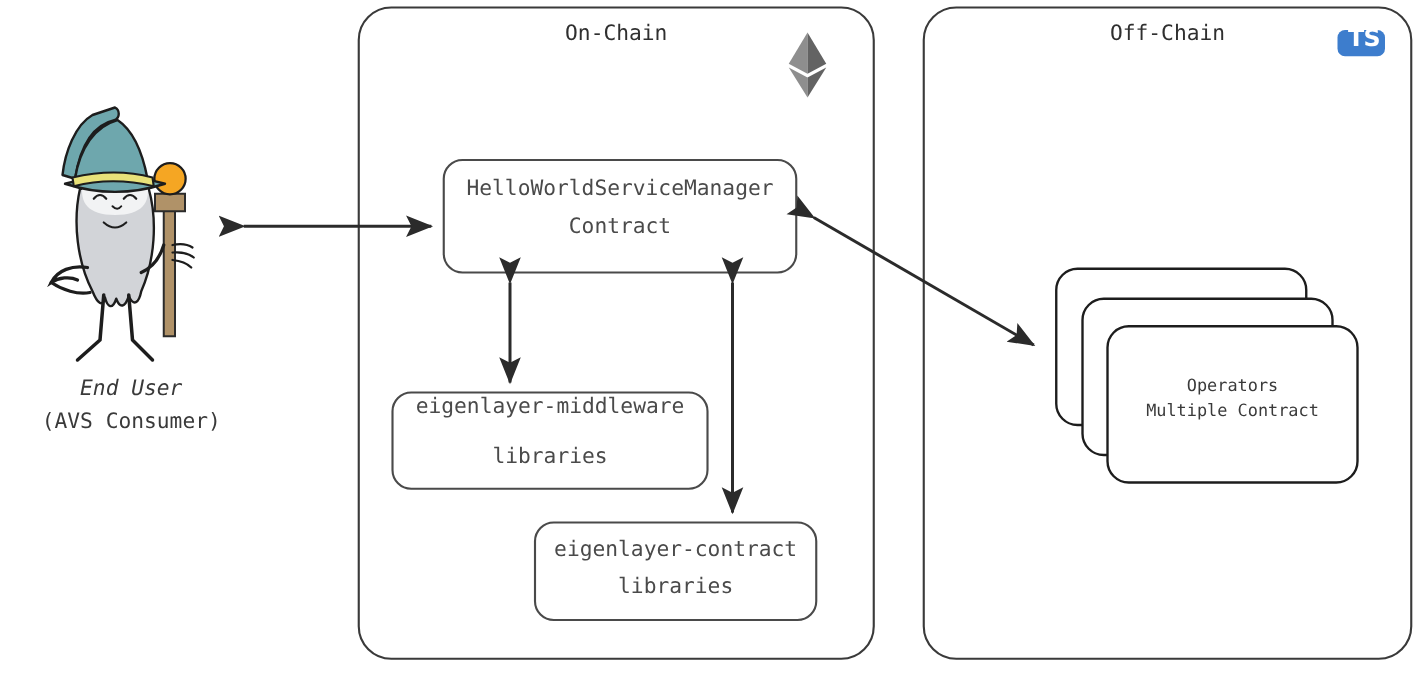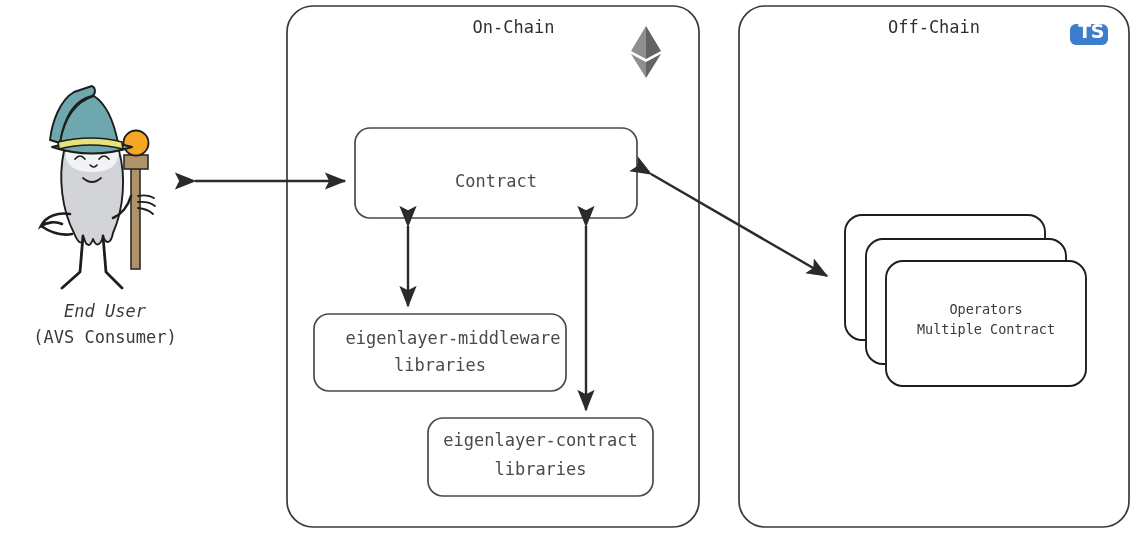--- a/index.html
+++ b/index.html
@@ -134,29 +134,30 @@
 
       <path d="M138,196 q10,-2 16,2" fill="none" stroke="#1d1d1d" stroke-width="1.8" stroke-linecap="round"></path>
       <path d="M138,202 q11,-1 17,4" fill="none" stroke="#1d1d1d" stroke-width="1.8" stroke-linecap="round"></path>
       <path d="M138,208 q10,1 15,6" fill="none" stroke="#1d1d1d" stroke-width="1.8" stroke-linecap="round"></path>
 
       <path d="M83,236 L80,272 L62,288" fill="none" stroke="#1d1d1d" stroke-width="2.8" stroke-linecap="round" stroke-linejoin="round"></path>
       <path d="M103,236 L106,272 L122,288" fill="none" stroke="#1d1d1d" stroke-width="2.8" stroke-linecap="round" stroke-linejoin="round"></path>
     </g>
   </svg>
 
-  <div class="txt zone-title" style="left:287px; top:16px; width:453px;">On-Chain</div>
+  <div class="txt zone-title" style="left:287px; top:16px; width:412px;">On-Chain</div>
 
   <div class="txt zone-title" style="left:739px; top:16px; width:390px;">Off-Chain</div>
 
   <div class="ts-badge" style="left:1070px; top:24px;">TS</div>
 
+  <div class="txt node-label" style="left:355px; top:140px; width:282px;">HelloWorldServiceManager</div>
   <div class="txt node-label" style="left:355px; top:170px; width:282px;">Contract</div>
 
-  <div class="txt node-label" style="left:314px; top:327px; width:252px;padding-left:13px;">eigenlayer-middleware</div>
+  <div class="txt node-label" style="left:314px; top:314px; width:252px;">eigenlayer-middleware</div>
   <div class="txt node-label" style="left:314px; top:354px; width:252px;">libraries</div>
 
   <div class="txt node-label" style="left:424px; top:429px; width:233px;">eigenlayer-contract</div>
   <div class="txt node-label" style="left:424px; top:458px; width:233px;">libraries</div>
 
   <div class="txt node-label-sm" style="left:886px; top:300px; width:200px;">Operators</div>
   <div class="txt node-label-sm" style="left:886px; top:320px; width:200px;">Multiple Contract</div>
 
   <div class="txt user-label" style="left:10px; top:300px; width:190px;font-style:italic;">End User</div>
   <div class="txt user-label" style="left:10px; top:326px; width:190px;">(AVS Consumer)</div>

